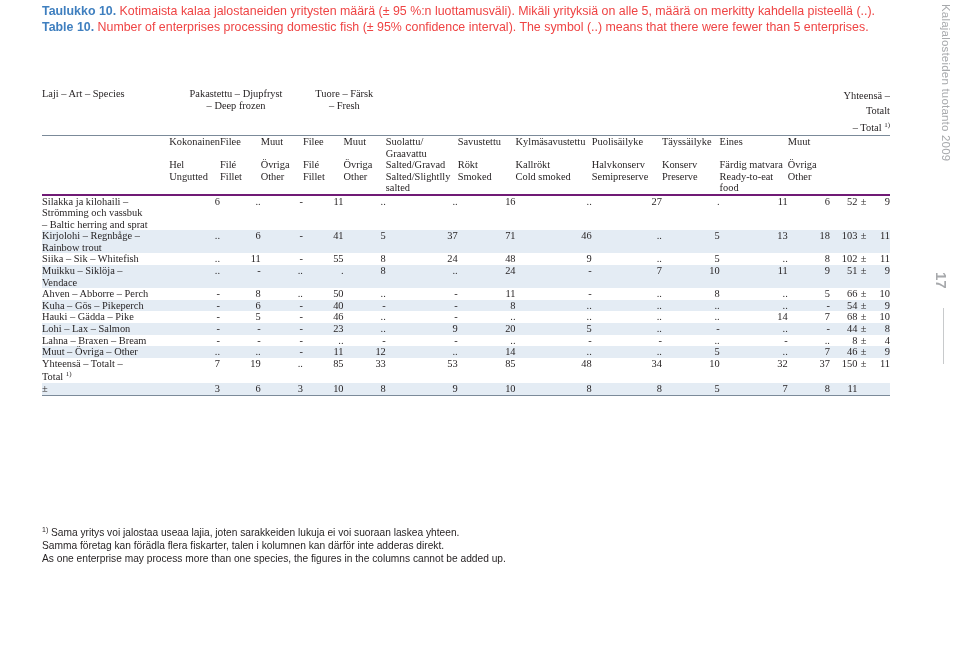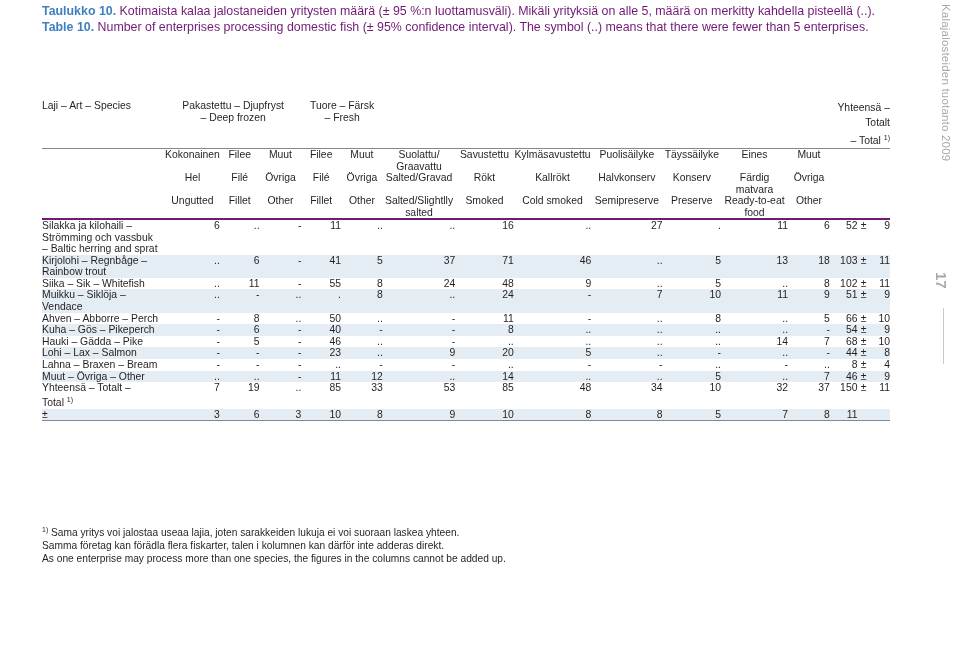--- a/index.html
+++ b/index.html
@@ -62,27 +62,28 @@
     left: 42px; top: 4px;
     width: 848px;
     font-size: 12.4px;
     line-height: 15.6px;
   }
   .caption-line { margin: 0 0 0 0; }
   .cap-label {
     color: #3f7fbf;
     font-weight: bold;
   }
-  .cap-text { color: #701a75; }
+  .cap-text { color: #ef4444; }
 
   
   .table-wrap {
     position: absolute;
-    left: 42px; top: 100px;
+    left: 42px; top: 88px;
     width: 848px;
+    font-family: Liberation Serif, serif;
   }
   table.stat {
     border-collapse: collapse;
     width: 848px;
     font-size: 10.4px;
     color: #231f20;
   }
   table.stat th, table.stat td {
     padding: 0;
     vertical-align: top;
@@ -105,21 +106,21 @@
   .grp-total {
     text-align: right;
     line-height: 15px;
     padding-bottom: 5px;
     white-space: pre-line;
   }
   tr.rule-under > * { border-bottom: 1px solid #7b8a99; }
 
   
   .sub {
-    text-align: center;
+    text-align: left;
     line-height: 11.4px;
     font-size: 10.4px;
     white-space: pre-line;
   }
   .sub-fi { padding-top: 4px; }
   .sub-sv { padding-top: 7px; }
   .sub-en { padding-top: 0px; padding-bottom: 5px; }
 
   
   tbody tr td {

